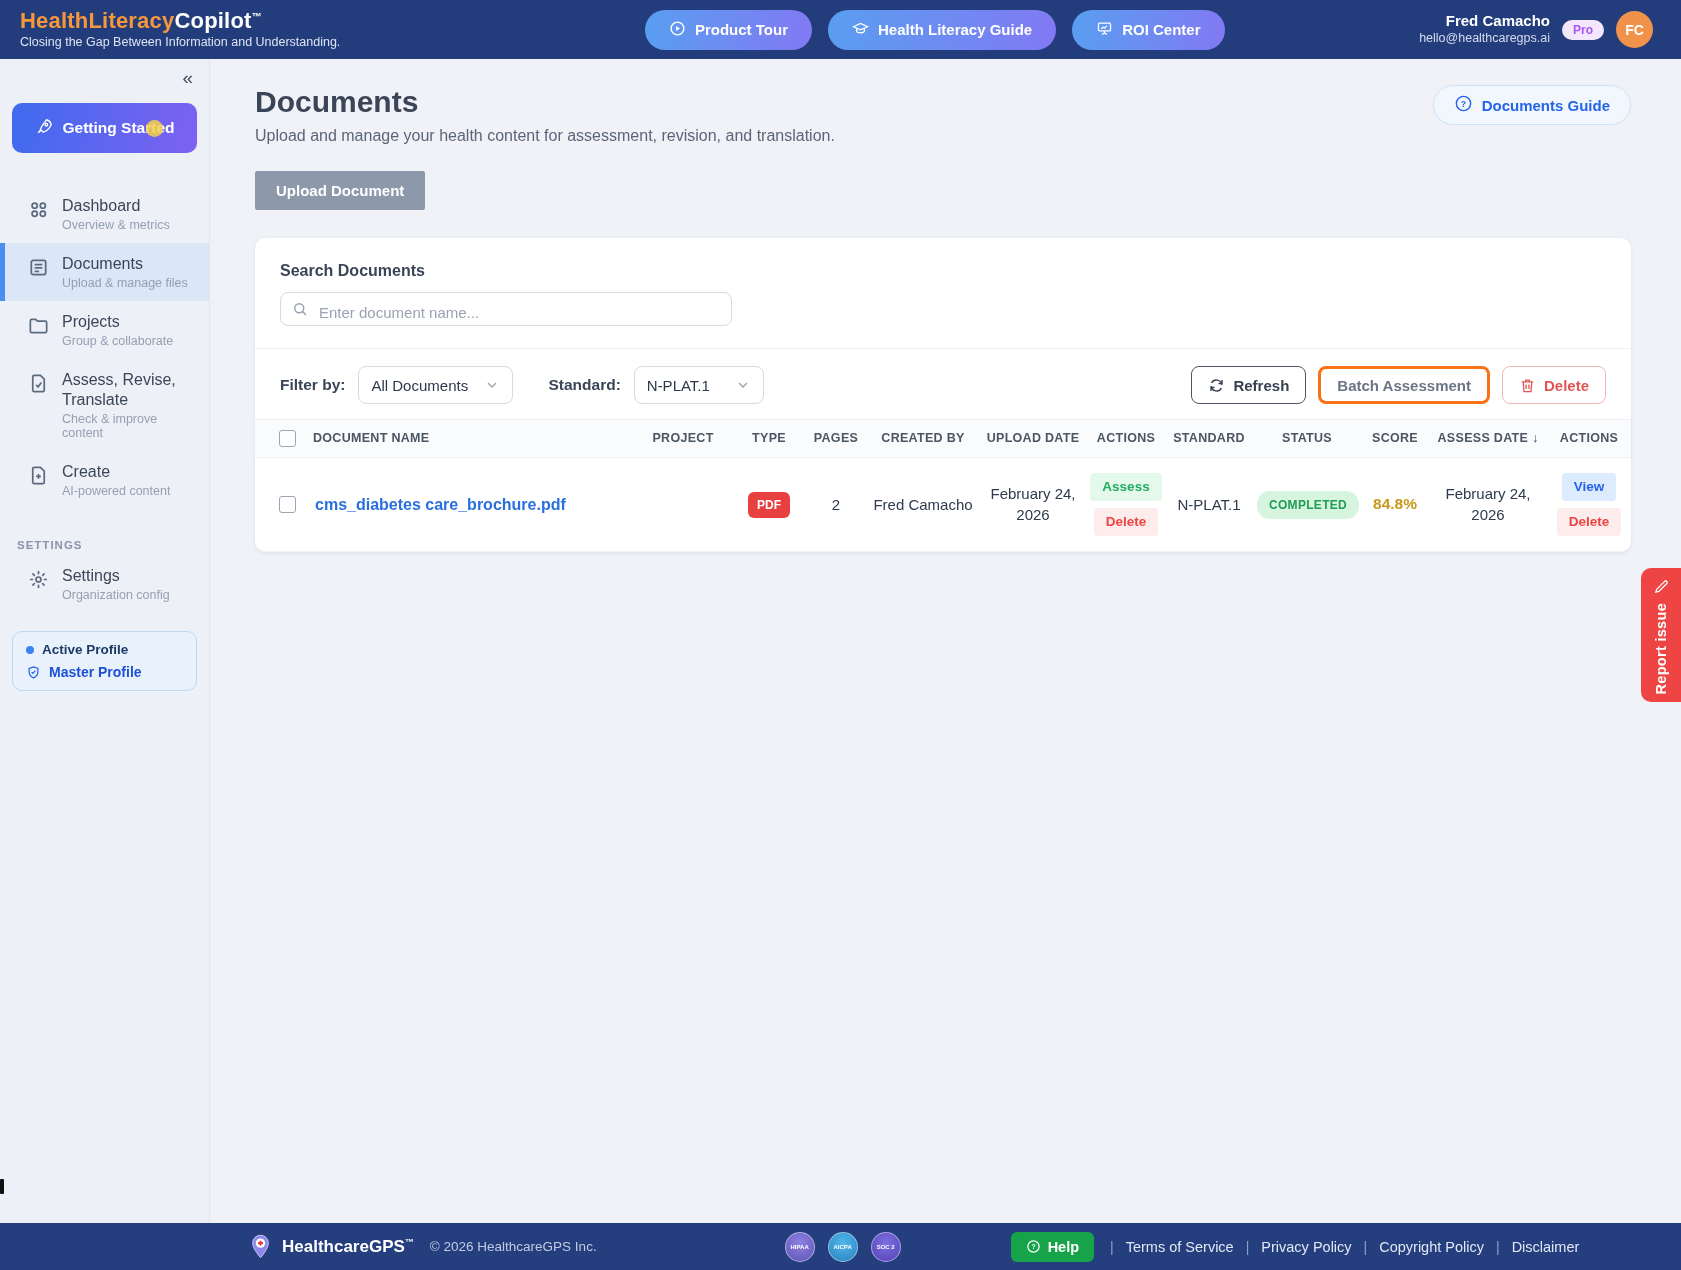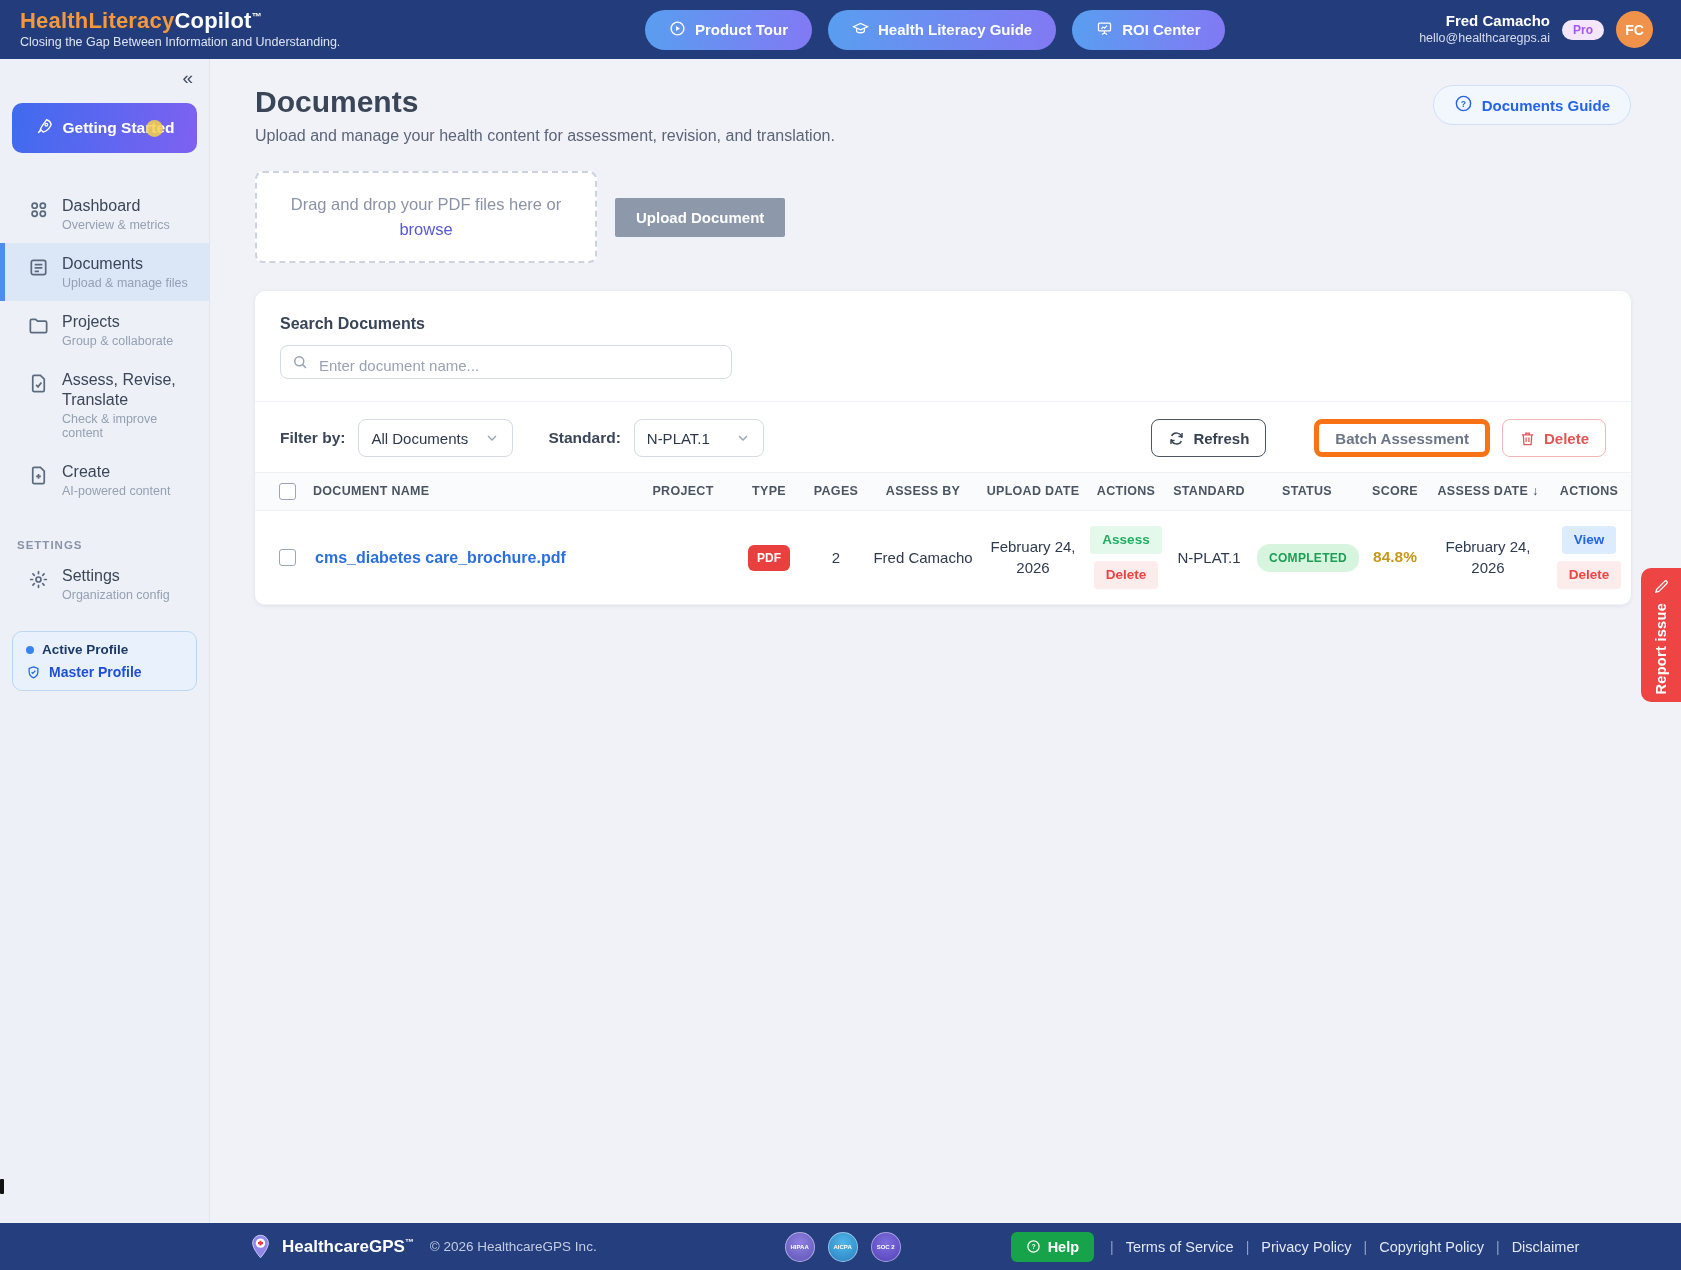--- a/index.html
+++ b/index.html
@@ -83,21 +83,21 @@
   .select { display:flex; align-items:center; justify-content:space-between; border:1px solid #d5dae3; border-radius:8px;
     height:38px; padding:0 12px; font-size:15px; color:#2c384c; cursor:pointer; background:#fff; }
   .select svg { width:16px; height:16px; color:#9aa3b2; }
   .select.w1 { width:155px; margin-right:22px;gap:12px; }
   .select.w2 { width:130px; }
   .filter-actions { margin-left:auto; display:flex; gap:12px; }
   .btn { display:flex; align-items:center; gap:8px; height:38px; padding:0 16px; border-radius:8px; background:#fff;
     font-size:15px; font-weight:bold; cursor:pointer; }
   .btn svg { width:17px; height:17px; }
   .btn-refresh { border:1.5px solid #4b5563; color:#374151; }
-  .btn-batch { border:5px solid #f97316; color:#6b7586;margin-left:36px; }
+  .btn-batch { border:3px solid #f97316; color:#6b7586; }
   .btn-delete { border:1px solid #f3b6b6; color:#e25555; }
 
   
   .tgrid { display:grid; grid-template-columns:56px minmax(0,1fr) 100px 72px 62px 112px 108px 78px 88px 108px 68px 118px 84px; align-items:center; }
   .thead { background:#fafbfc; border-top:1px solid #eef1f4; border-bottom:1px solid #eef1f4; padding:10px 0; }
   .th { font-size:12.5px; font-weight:bold; color:#4b5563; letter-spacing:.3px; text-align:center; line-height:1.35; padding:0 4px; }
   .th.left { text-align:left; padding-left:2px; }
   .trow { padding:15px 0; border-bottom:1px solid #f1f3f6; border-radius:0 0 10px 10px; }
   .td { font-size:15px; color:#2e3a4e; text-align:center; line-height:1.35; padding:0 4px; }
   .cb { width:17px; height:17px; border:1.5px solid #9aa5b5; border-radius:3px; background:#fff; margin:0 auto 0 24px; cursor:pointer; }
@@ -284,24 +284,20 @@
         <div class="guide-btn">
           <span><svg viewBox="0 0 24 24" width="19" height="19">
                 <circle cx="12" cy="12" r="9" fill="none" stroke="#2563eb" stroke-width="1.8"></circle>
                 <text x="12" y="16" text-anchor="middle" font-size="11" fill="#2563eb" font-family="sans-serif" font-weight="bold">?</text>
               </svg></span>
           <span>Documents Guide</span>
         </div>
       </div>
 
       <div class="upload-row">
-        <div class="dropzone">
-          <span>Drag and drop your PDF files here or</span>
-          <span class="browse-link">browse</span>
-        </div>
         <button class="upload-btn">Upload Document</button>
       </div>
 
       <div class="card">
         <div class="search-section">
           <div class="search-label">Search Documents</div>
           <div class="search-wrap">
             <svg viewBox="0 0 24 24" fill="none" stroke="currentColor" stroke-width="2">
                 <circle cx="11" cy="11" r="6"></circle>
                 <path d="M15.5 15.5L20 20"></path>
@@ -344,21 +340,21 @@
             </div>
           </div>
         </div>
 
         <div class="tgrid thead">
           <span class="cb"></span>
           <div class="th left">DOCUMENT NAME</div>
           <div class="th">PROJECT</div>
           <div class="th">TYPE</div>
           <div class="th">PAGES</div>
-          <div class="th">ASSESS BY</div>
+          <div class="th">CREATED BY</div>
           <div class="th">UPLOAD DATE</div>
           <div class="th">ACTIONS</div>
           <div class="th">STANDARD</div>
           <div class="th">STATUS</div>
           <div class="th">SCORE</div>
           <div class="th">ASSESS DATE ↓</div>
           <div class="th">ACTIONS</div>
         </div>
 
         <div class="tgrid trow">

